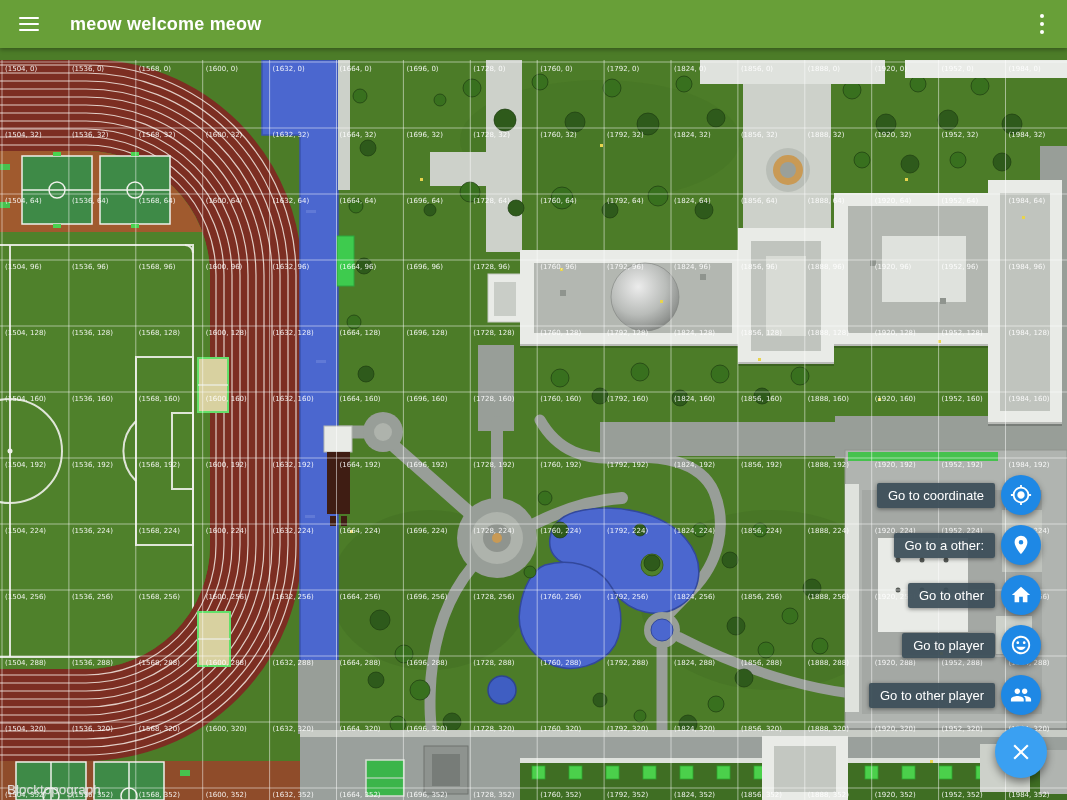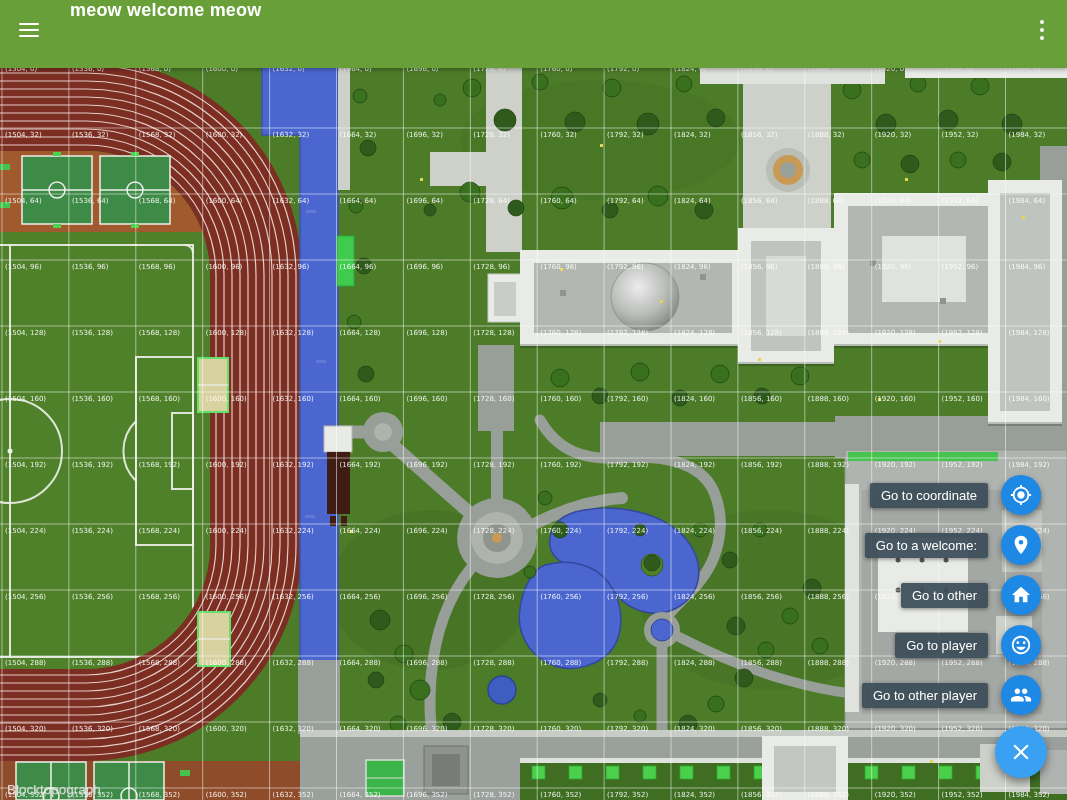--- a/index.html
+++ b/index.html
@@ -1,39 +1,39 @@
 <!DOCTYPE html>
 <html><head>
 <meta charset="utf-8">
 <style>
   *{margin:0;padding:0;box-sizing:border-box;}
   html,body{width:1067px;height:800px;overflow:hidden;background:#222;
     font-family:"Liberation Sans","DejaVu Sans",sans-serif;}
   .screen{position:relative;width:1067px;height:800px;overflow:hidden;background:#4c7c28;}
 
   
-  .appbar{position:absolute;top:0;left:0;right:0;height:68px;background:#689F38;
-    display:flex;align-items:flex-start;z-index:30;box-shadow:0 2px 4px rgba(0,0,0,.28);}
+  .appbar{position:absolute;top:0;left:0;right:0;height:48px;background:#689F38;
+    display:flex;align-items:center;z-index:30;box-shadow:0 2px 4px rgba(0,0,0,.28);}
   .menu-btn{width:58px;height:60px;display:flex;align-items:center;justify-content:center;
     background:none;border:none;cursor:pointer;}
   .menu-icon{display:block;width:20px;}
   .menu-icon span{display:block;height:2.6px;background:#fff;margin:3.6px 0;border-radius:1px;}
   .appbar-title{color:#fff;font-size:18px;font-weight:700;margin-left:12px;letter-spacing:.2px;}
   .overflow-btn{margin-left:auto;width:50px;height:60px;border:none;background:none;
     display:flex;flex-direction:column;align-items:center;justify-content:center;gap:3.6px;cursor:pointer;}
   .overflow-btn i{width:4.6px;height:4.6px;border-radius:50%;background:#fff;}
 
   
   .map-area{position:absolute;top:60px;left:0;width:1067px;height:740px;overflow:hidden;cursor:grab;}
   .map-area svg{position:absolute;top:0;left:0;}
   .watermark{position:absolute;left:7px;bottom:3px;font-size:13.5px;font-weight:400;
     color:#e5e5e5;opacity:.92;z-index:6;text-shadow:0 1px 0 rgba(255,255,255,.18);}
 
   
-  .fab-row{position:absolute;right:26px;height:40px;display:flex;align-items:center;gap:13px;z-index:40;}
+  .fab-row{position:absolute;right:26px;height:40px;display:flex;align-items:center;gap:6px;z-index:40;}
   .fab-label{background:rgba(58,76,87,.93);color:#fff;font-size:13px;padding:5px 11px;
     border-radius:2px;box-shadow:0 1px 4px rgba(0,0,0,.45);white-space:nowrap;cursor:pointer;}
   .fab{width:40px;height:40px;border-radius:50%;border:none;background:#1E88E5;
     display:flex;align-items:center;justify-content:center;cursor:pointer;
     box-shadow:0 3px 6px rgba(0,0,0,.4);flex:0 0 auto;}
   .fab svg{width:22px;height:22px;fill:#fff;}
   .fab-main{position:absolute;left:995px;top:726px;width:52px;height:52px;border-radius:50%;
     border:none;background:#3AA0F2;display:flex;align-items:center;justify-content:center;
     cursor:pointer;box-shadow:0 4px 8px rgba(0,0,0,.45);z-index:40;}
   .fab-main svg{width:26px;height:26px;fill:#fff;}
@@ -588,21 +588,21 @@
 
   <div class="fab-row" style="top:475px">
     <div class="fab-label">Go to coordinate</div>
     <button class="fab">
       <svg viewBox="0 0 24 24">
           <path d="M12 8c-2.21 0-4 1.79-4 4s1.79 4 4 4 4-1.79 4-4-1.79-4-4-4zm8.94 3A8.994 8.994 0 0 0 13 3.06V1h-2v2.06A8.994 8.994 0 0 0 3.06 11H1v2h2.06A8.994 8.994 0 0 0 11 20.94V23h2v-2.06A8.994 8.994 0 0 0 20.94 13H23v-2h-2.06zM12 19c-3.87 0-7-3.13-7-7s3.13-7 7-7 7 3.13 7 7-3.13 7-7 7z"></path>
         </svg>
     </button>
   </div>
   <div class="fab-row" style="top:525px">
-    <div class="fab-label">Go to a welcome:</div>
+    <div class="fab-label">Go to a other:</div>
     <button class="fab">
       <svg viewBox="0 0 24 24">
           <path d="M12 2C8.13 2 5 5.13 5 9c0 5.25 7 13 7 13s7-7.75 7-13c0-3.87-3.13-7-7-7zm0 9.5A2.5 2.5 0 1 1 12 6.5a2.5 2.5 0 0 1 0 5z"></path>
         </svg>
     </button>
   </div>
   <div class="fab-row" style="top:575px">
     <div class="fab-label">Go to other</div>
     <button class="fab">
       <svg viewBox="0 0 24 24">

